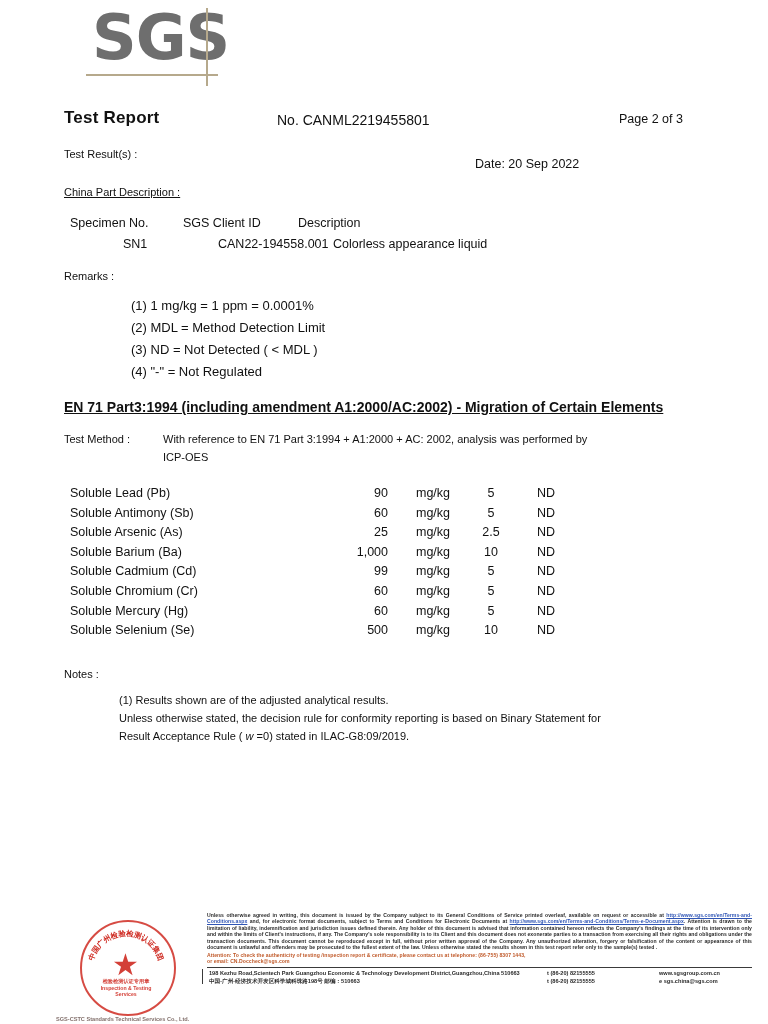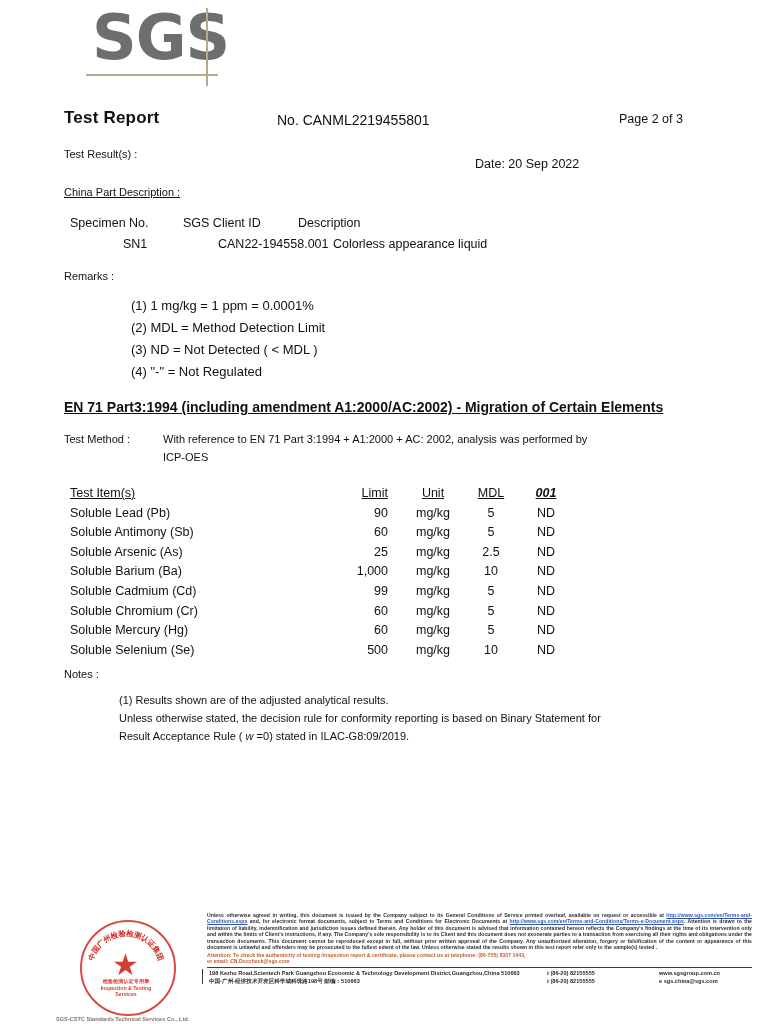--- a/index.html
+++ b/index.html
@@ -243,27 +243,20 @@
 <div class="line remark-item" style="top:320px">(2) MDL = Method Detection Limit</div>
 <div class="line remark-item" style="top:342px">(3) ND = Not Detected ( &lt; MDL )</div>
 <div class="line remark-item" style="top:364px">(4) "-" = Not Regulated</div>
 
 <div class="line u" id="standard-heading">EN 71 Part3:1994 (including amendment A1:2000/AC:2002) - Migration of Certain Elements</div>
 <div class="line" id="method-label">Test Method :</div>
 <div class="line" id="method-text-1">With reference to EN 71 Part 3:1994 + A1:2000 + AC: 2002, analysis was performed by</div>
 <div class="line" id="method-text-2">ICP-OES</div>
 
 <div id="results-table">
-  <div class="r" id="results-head">
-    <span class="c-item">Test Item(s)</span>
-    <span class="c-limit">Limit</span>
-    <span class="c-unit">Unit</span>
-    <span class="c-mdl">MDL</span>
-    <span class="c-res">001</span>
-  </div>
   <div id="results-body">
       <div class="r">
         <span class="c-item">Soluble Lead (Pb)</span>
         <span class="c-limit">90</span>
         <span class="c-unit">mg/kg</span>
         <span class="c-mdl">5</span>
         <span class="c-res">ND</span>
       </div>
       <div class="r">
         <span class="c-item">Soluble Antimony (Sb)</span>

